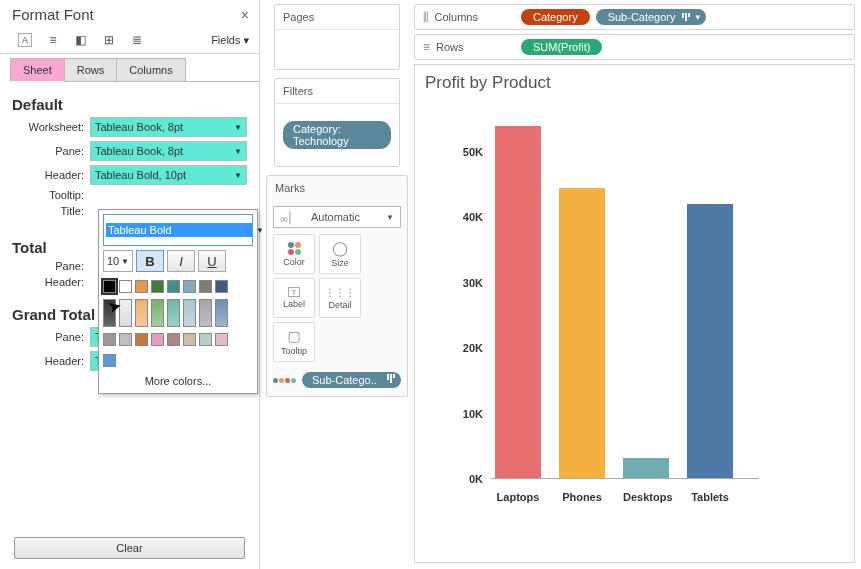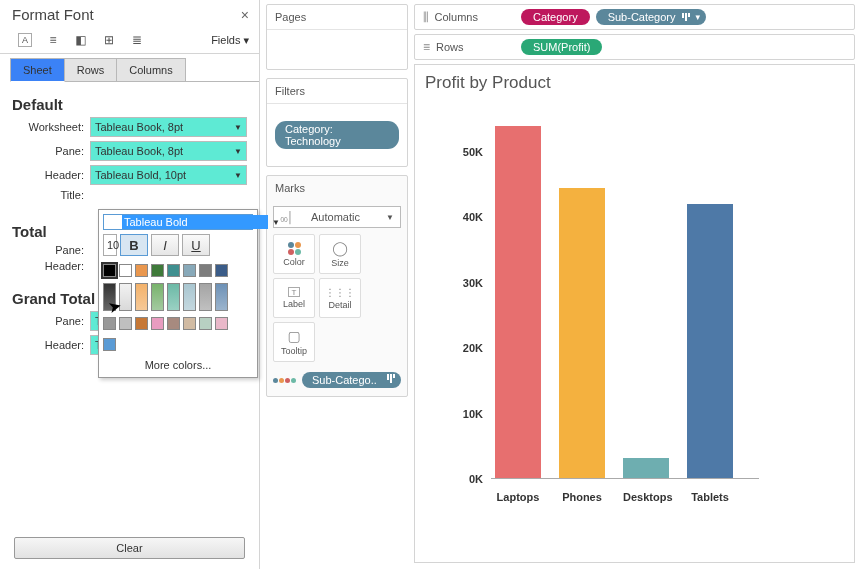--- a/index.html
+++ b/index.html
@@ -14,55 +14,55 @@
 .close-x { font-size: 14px; color: #666; cursor: pointer; }
 
 .icon-row { display: flex; align-items: center; gap: 14px; padding: 6px 10px 6px 18px; border-bottom: 1px solid #d4d4d4; }
 .icon-row .spacer { flex: 1; }
 .icon-row .fields { color: #333; font-size: 11px; display: flex; align-items: center; gap: 3px; }
 .tiny-icon { width: 14px; height: 14px; display: inline-flex; align-items: center; justify-content: center; font-size: 12px; color: #555; }
 .tiny-icon.boxed { border: 1px solid #aaa; width: 14px; height: 14px; font-size: 9px; }
 
 .tabs { display: flex; margin: 4px 0 0 10px; border-bottom: 1px solid #b8b8b8; }
 .tab { padding: 5px 12px; border: 1px solid #b8b8b8; border-bottom: none; margin-right: -1px; background: #e4e4e4; cursor: pointer; font-size: 11px; color: #333; }
-.tab.active { background: #3b82f6; border-bottom: 1px solid #fff; margin-bottom: -1px; }
+.tab.active { background: #f9a8d4; border-bottom: 1px solid #fff; margin-bottom: -1px; }
 
 .form-area { padding: 8px 12px 0 12px; flex: 1; overflow: hidden; }
 .section-label { font-weight: bold; font-size: 15px; margin: 6px 0 4px 0; }
 .form-row { display: flex; align-items: center; margin-bottom: 4px; }
 .form-row label { width: 78px; text-align: right; padding-right: 6px; color: #333; font-size: 11px; }
 .dropdown { flex: 1; border: 1px solid #bbb; background: #5eead4; height: 20px; display: flex; align-items: center; padding: 0 4px; justify-content: space-between; font-size: 11px; color: #333; }
 .dropdown .arrow { font-size: 8px; color: #333; }
 
 .clear-btn { margin: 6px 14px 10px 14px; border: 1px solid #999; background: linear-gradient(#f6f6f6,#e2e2e2); height: 22px; display: flex; align-items: center; justify-content: center; cursor: pointer; font-size: 11px; border-radius: 2px; }
 
 
 .font-popup { position: absolute; left: 98px; top: 209px; width: 160px; background: #fff; border: 1px solid #999; box-shadow: 2px 2px 4px rgba(0,0,0,.2); z-index: 50; padding: 4px; }
-.font-name-row { border: 1px solid #5a9bd5; background: #fff; display: flex; align-items: center; padding: 0 18px; height: 16px; margin-bottom: 4px; }
+.font-name-row { border: 1px solid #5a9bd5; background: #fff; display: flex; align-items: center; padding: 0 2px; height: 32px; margin-bottom: 4px; }
 .font-name-row input { border: none; outline: none; flex: 1; font-size: 11px; background: #3399ff; color: #fff; padding: 1px 2px; }
 .font-name-row .arrow { font-size: 8px; margin-left: 4px; }
 .font-ctrl-row { display: flex; gap: 3px; margin-bottom: 6px; }
-.sz-box { width: 14px; border: 1px solid #aaa; display: flex; align-items: center; justify-content: space-between; padding: 0 3px; height: 22px; font-size: 11px; }
+.sz-box { width: 30px; border: 1px solid #aaa; display: flex; align-items: center; justify-content: space-between; padding: 0 3px; height: 22px; font-size: 11px; }
 .sz-box .arrow { font-size: 8px; }
 .style-btn { width: 28px; height: 22px; border: 1px solid #aaa; background: linear-gradient(#fafafa,#e6e6e6); display: flex; align-items: center; justify-content: center; font-size: 13px; font-family: Georgia, serif; cursor: pointer; }
 .style-btn.active { background: #d8e6f2; border-color: #5a9bd5; }
 .style-btn .u { text-decoration: underline; }
 
 .color-grid { display: flex; flex-wrap: wrap; gap: 3px; padding: 2px 0; }
 .swatch { width: 13px; height: 13px; border: 1px solid #888; cursor: pointer; }
 .swatch.tall { height: 28px; }
 .swatch.selected { outline: 2px solid #333; }
 .more-colors { text-align: center; font-size: 11px; color: #333; padding: 6px 0 2px; cursor: pointer; }
 
 
 .cursor { position: absolute; left: 108px; top: 297px; z-index: 60; font-size: 16px; pointer-events: none; color: #000; transform: rotate(-15deg); }
 
 
 .mid-col { width: 154px; display: flex; flex-direction: column; }
-.shelf-card { border: 1px solid #d4d4d4; margin: 4px 6px; border-radius: 2px; background: #fff; }
+.shelf-card { border: 1px solid #d4d4d4; margin: 4px 14px; border-radius: 2px; background: #fff; }
 .shelf-title { padding: 6px 8px; font-size: 11px; color: #555; }
 .shelf-body { border-top: 1px solid #e4e4e4; padding: 17px 8px; min-height: 24px; }
 .pages-body { min-height: 40px; }
 
 .pill-tech { display: inline-flex; align-items: center; background: #5b879b; color: #fff; border-radius: 11px; padding: 2px 10px; font-size: 11px; }
 
 .marks-card { border: 1px solid #d4d4d4; margin: 4px 6px; border-radius: 2px; background: #fafafa; }
 .marks-drop { margin: 6px; border: 1px solid #bbb; background: #fff; display: flex; align-items: center; justify-content: space-between; padding: 3px 6px; height: 22px; font-size: 11px; color: #555; }
 .marks-grid { display: flex; flex-wrap: wrap; gap: 4px; padding: 0 6px 6px; }
 .mark-btn { width: 42px; height: 40px; border: 1px solid #ddd; background: #fff; display: flex; flex-direction: column; align-items: center; justify-content: center; gap: 2px; font-size: 9px; color: #555; cursor: pointer; border-radius: 2px; }
@@ -75,21 +75,21 @@
 .subcat-pill .pc span { width: 5px; height: 5px; border-radius: 50%; }
 .subcat-pill .pill { flex: 1; background: #5b879b; color: #fff; border-radius: 11px; padding: 2px 6px 2px 10px; font-size: 11px; display: flex; align-items: flex-start; justify-content: space-between; }
 
 
 .right-col { flex: 1; display: flex; flex-direction: column; }
 .shelf-row { display: flex; align-items: center; border: 1px solid #d4d4d4; margin: 4px 6px 0 0; height: 26px; border-radius: 2px; background: #fff; }
 .shelf-row .sl { width: 100px; padding-left: 8px; display: flex; align-items: center; gap: 6px; color: #555; font-size: 11px; }
 .shelf-row .sl .ic { font-size: 12px; color: #888; }
 .shelf-pills { flex: 1; display: flex; align-items: center; gap: 6px; padding: 0 6px; }
 .pill { border-radius: 11px; padding: 2px 12px; font-size: 11px; color: #fff; display: inline-flex; align-items: center; gap: 6px; }
-.pill.blue { background: #be185d; }
+.pill.blue { background: #c2410c; }
 .pill.blue2 { background: #5b879b; padding-right: 6px; }
 .pill.green { background: #2aa876; }
 .pill .dd { font-size: 9px; }
 .pill .bars { display: inline-flex; gap: 1px; }
 .pill .bars span { width: 2px; background: #fff; }
 
 .chart-card { flex: 1; border: 1px solid #d4d4d4; margin: 4px 6px 6px 0; padding: 8px 10px; background: #fff; }
 .chart-title { font-size: 17px; color: #555; font-family: "Segoe UI", Arial, sans-serif; margin-bottom: 6px; }
 .chart-area { position: relative; width: 310px; height: 410px; margin-left: 24px; }
 .y-axis { position: absolute; left: 0; top: 20px; bottom: 30px; width: 40px; }
@@ -142,20 +142,24 @@
             <span>Tableau Book, 8pt</span>
             <span class="arrow">▼</span>
           </div>
       </div>
       <div class="form-row">
         <label>Header:</label>
         <div class="dropdown">
             <span>Tableau Bold, 10pt</span>
             <span class="arrow">▼</span>
           </div>
+      </div>
+      <div class="form-row">
+        <label>Tooltip:</label>
+        <div style="flex:1"></div>
       </div>
       <div class="form-row">
         <label>Title:</label>
         <div style="flex:1"></div>
       </div>
 
       <div class="section-label" style="margin-top:22px">Total</div>
       <div class="form-row">
         <label>Pane:</label>
         <div style="flex:1"></div>

